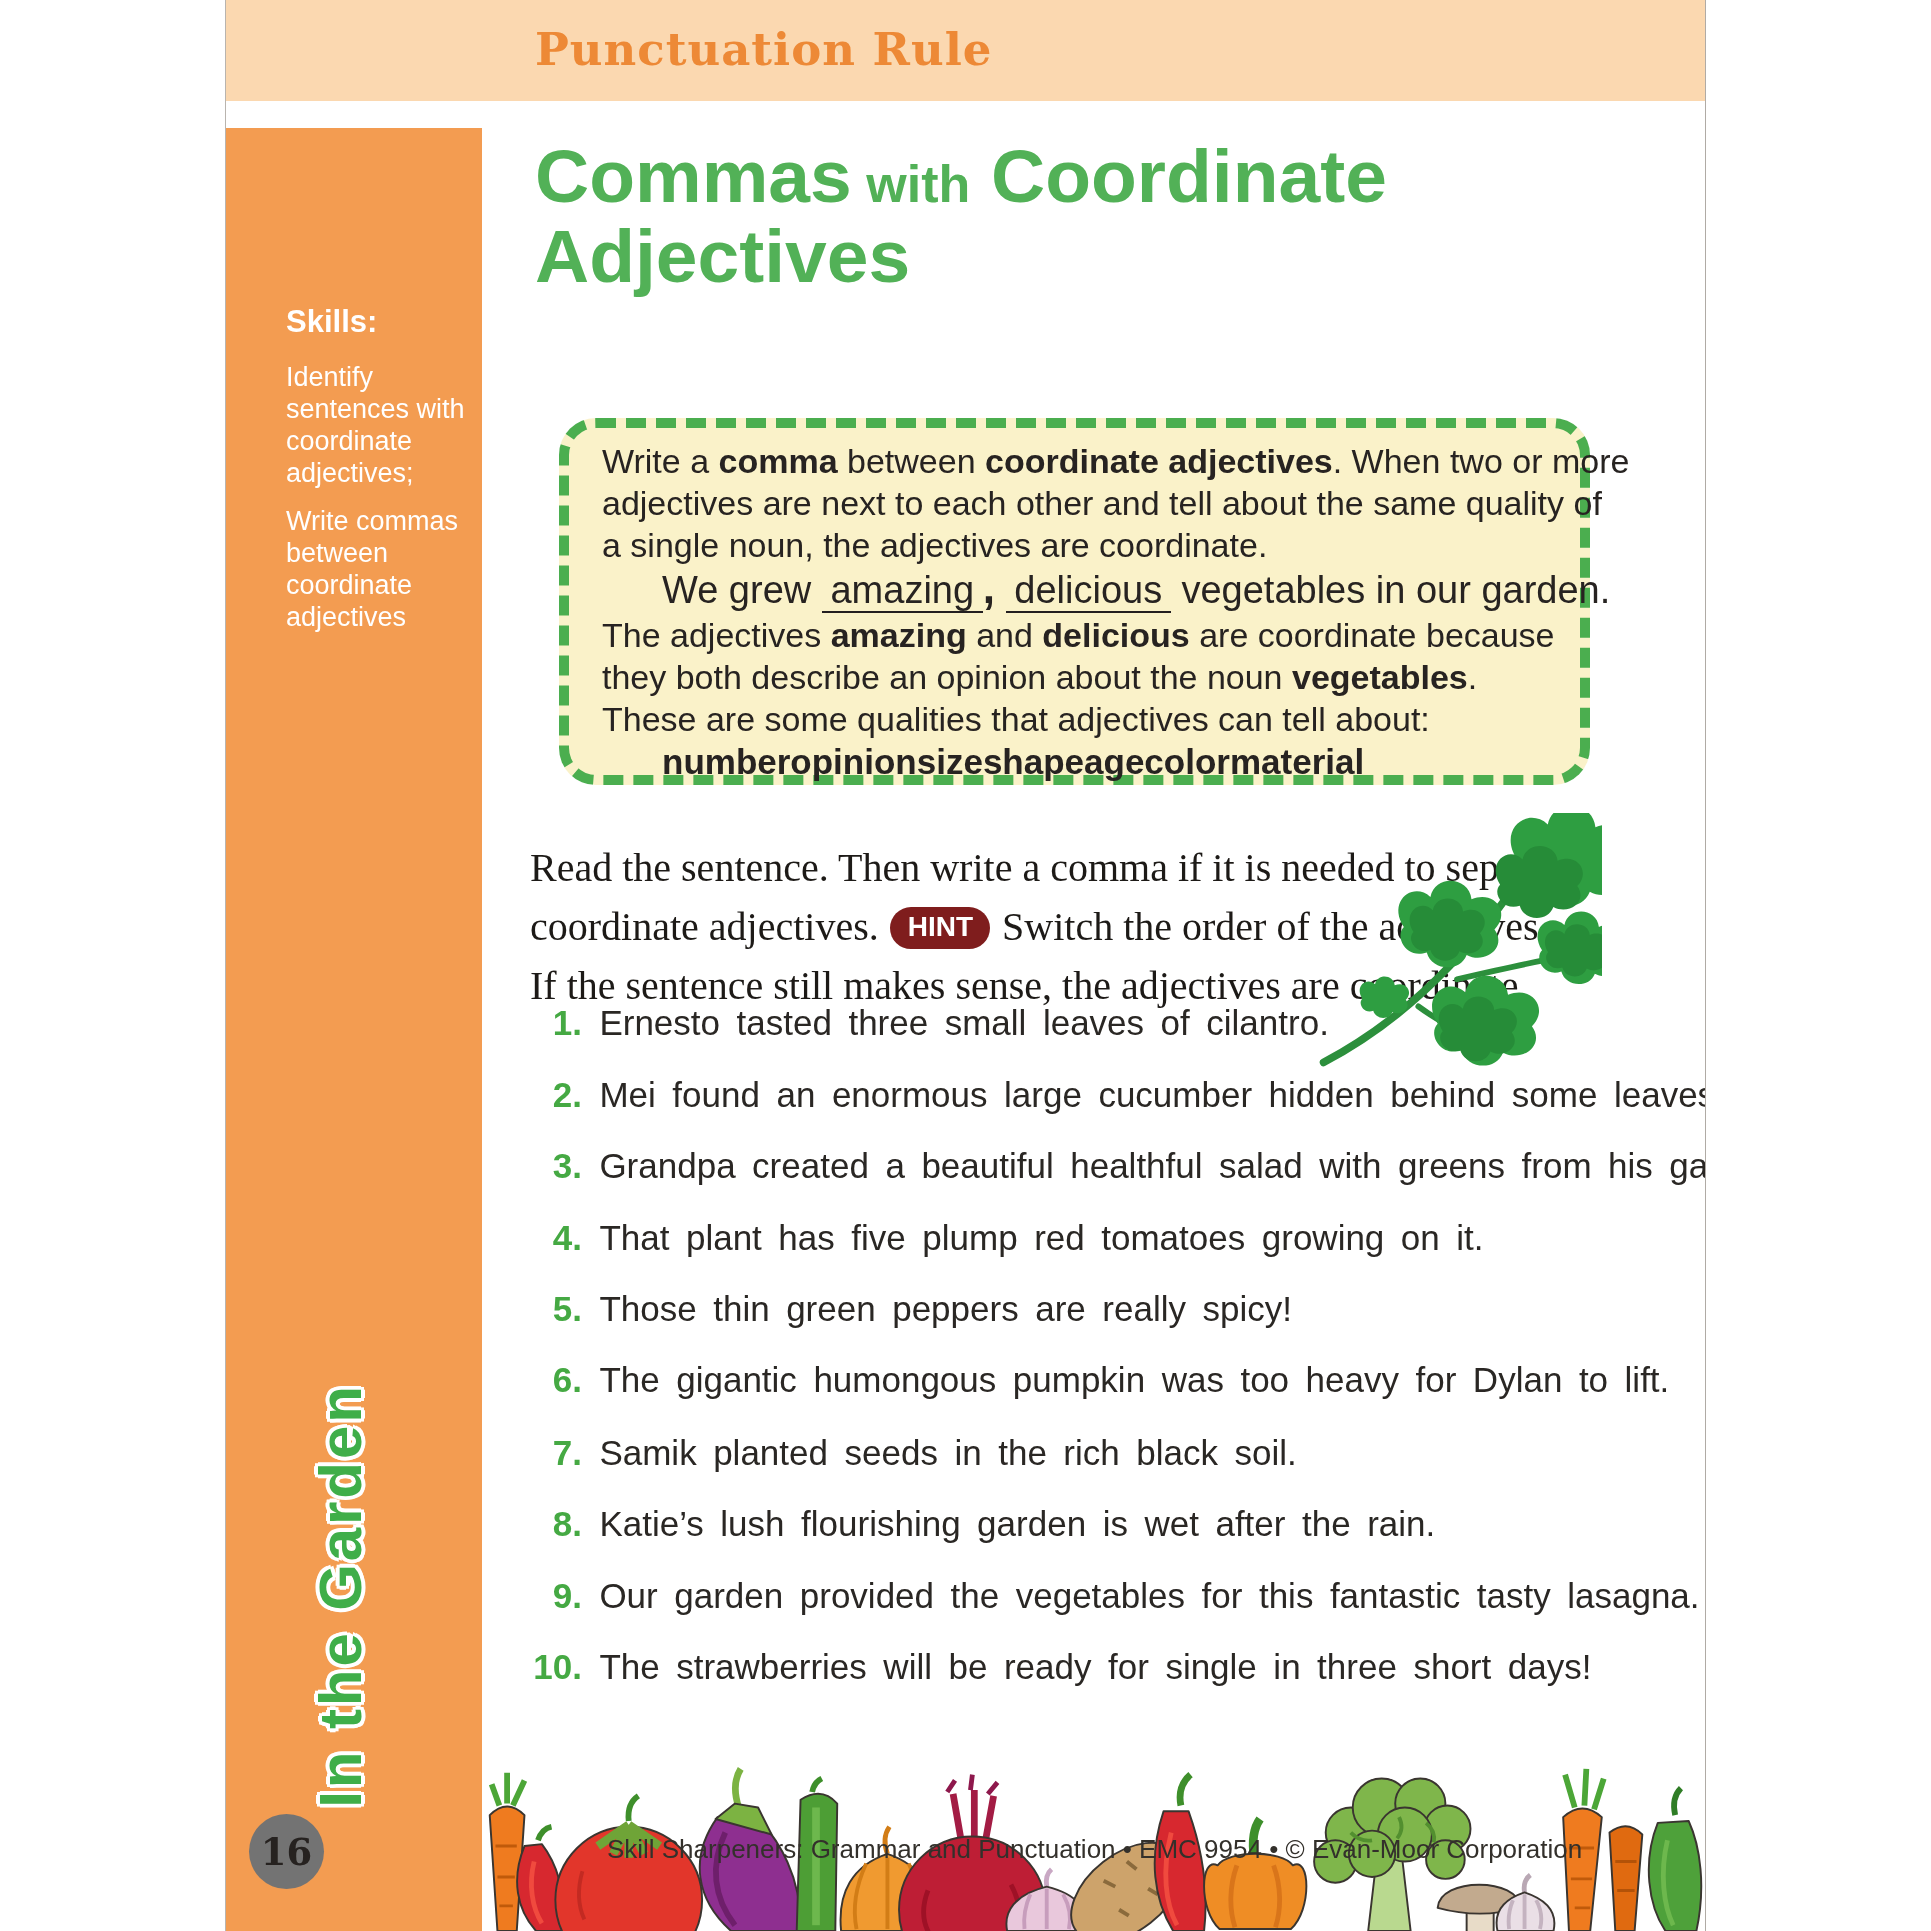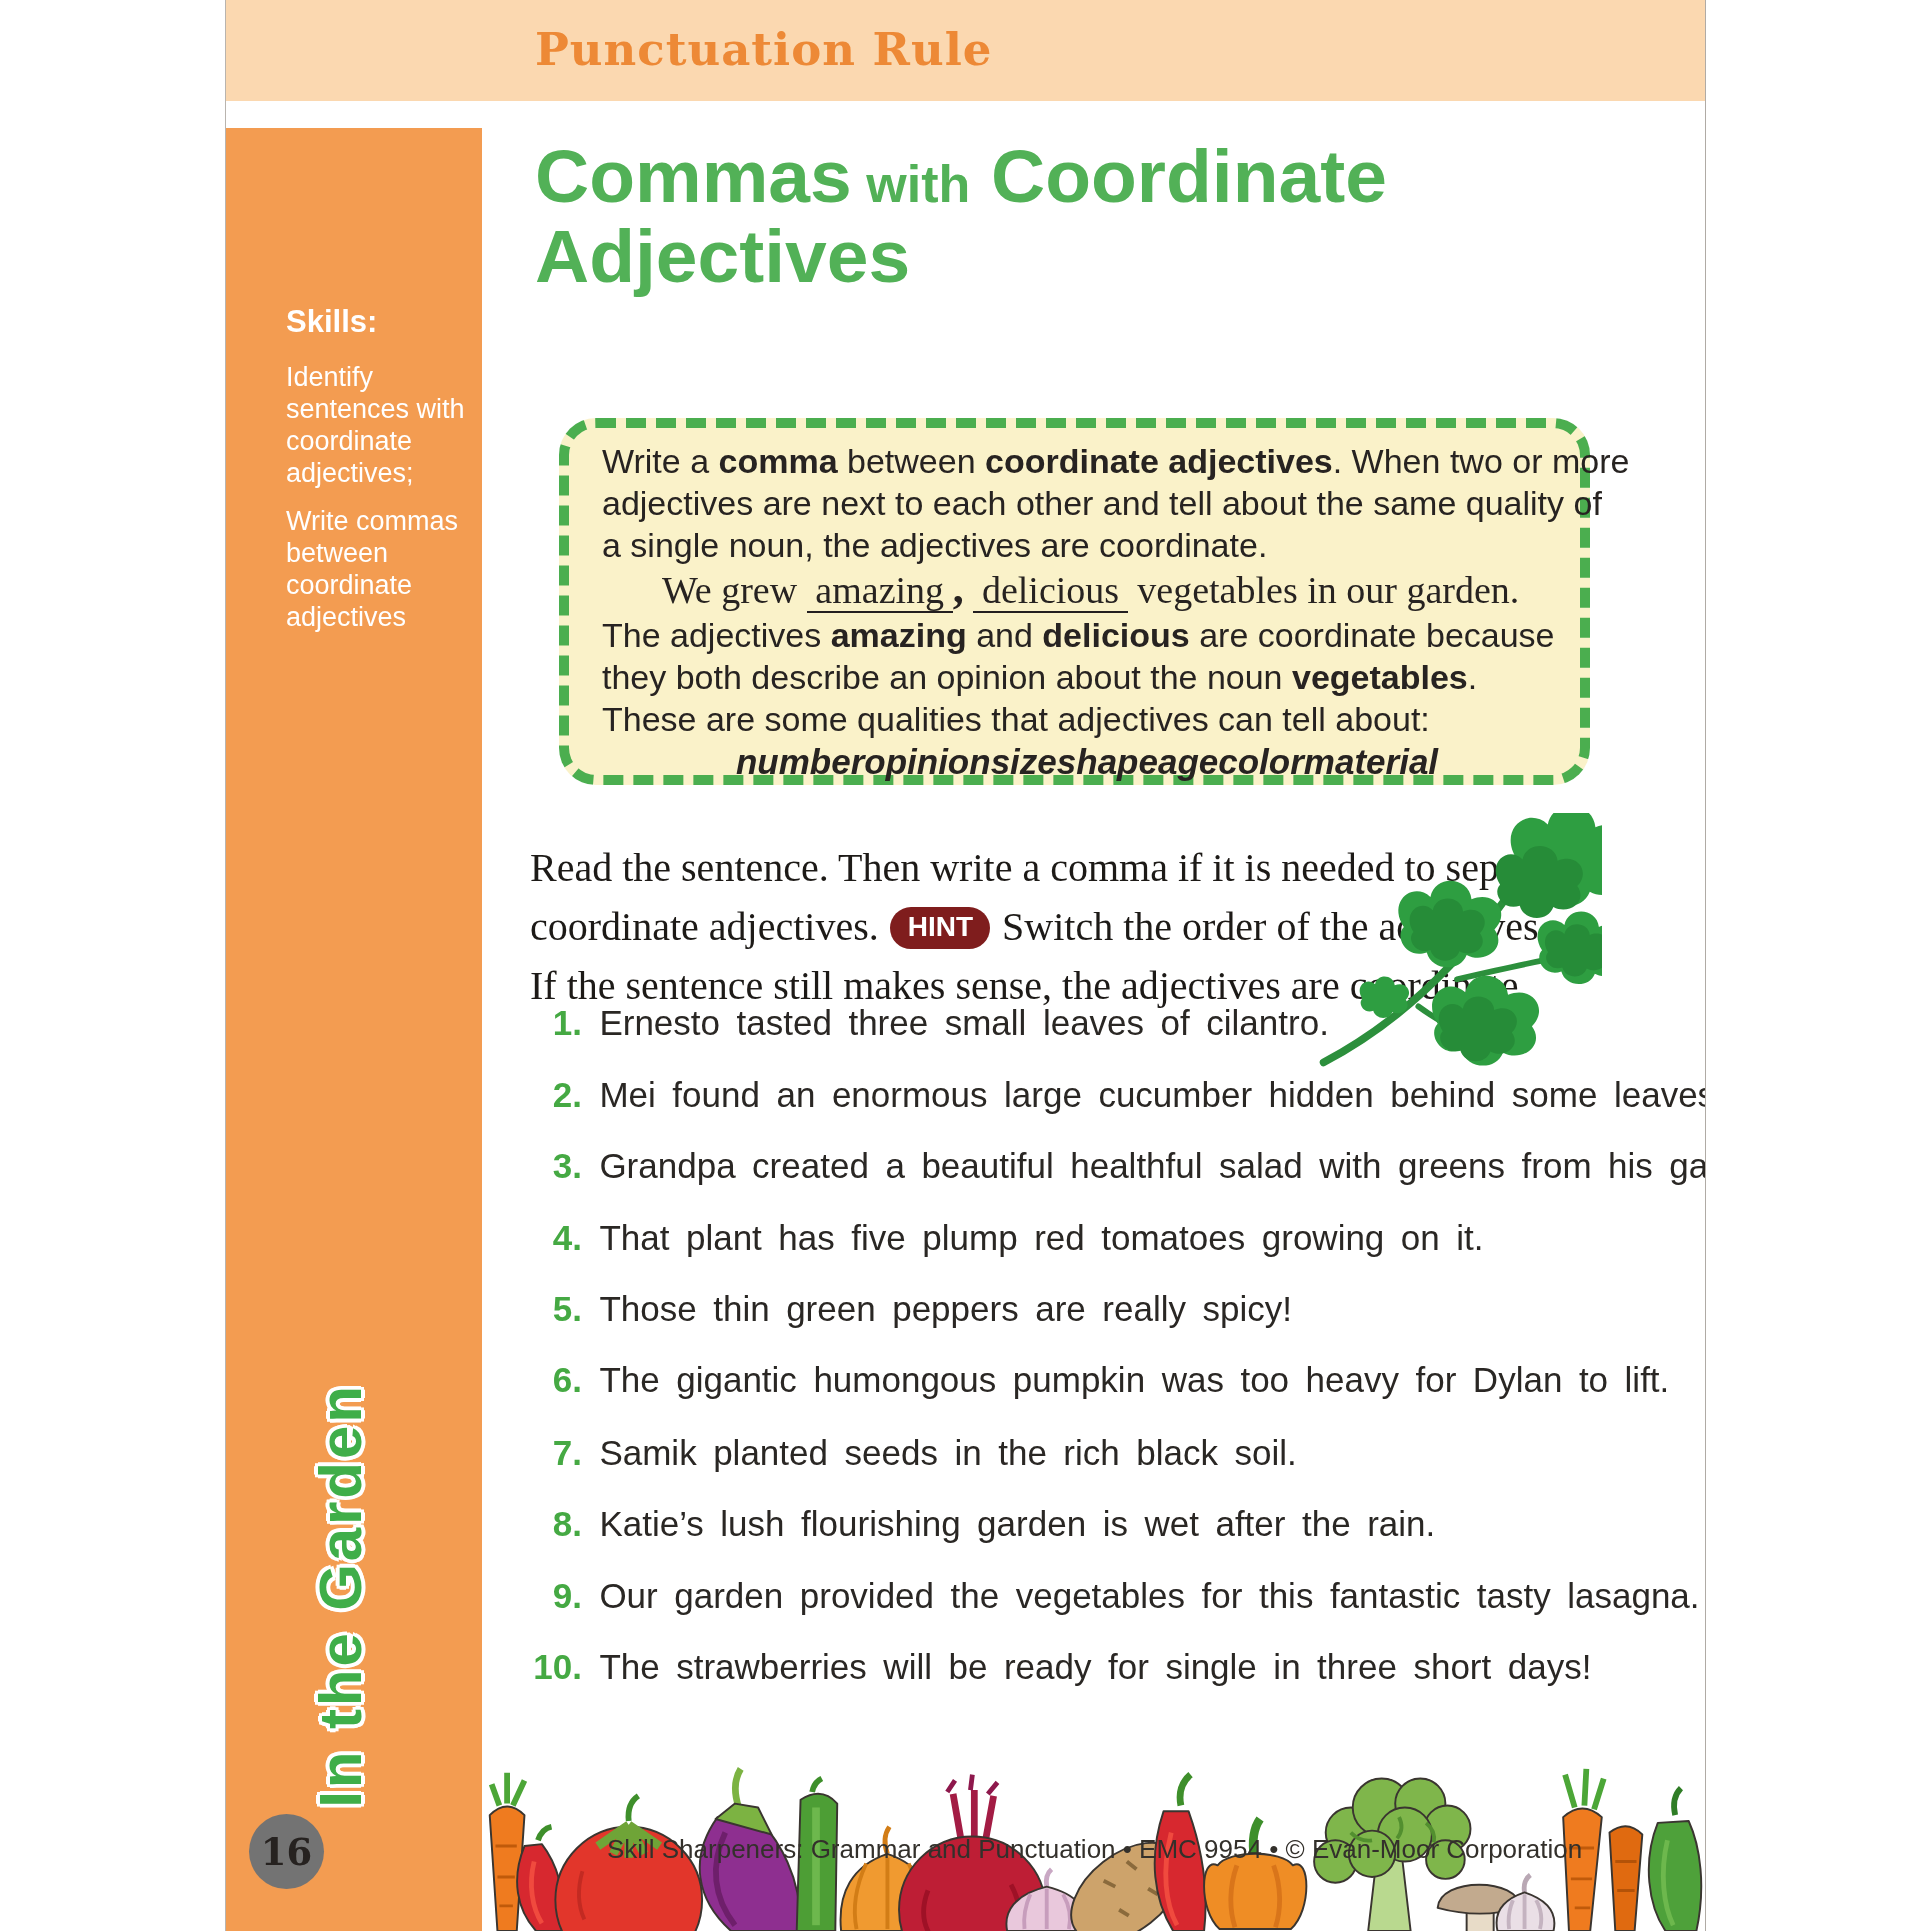--- a/index.html
+++ b/index.html
@@ -31,26 +31,26 @@
   
   .main-title{position:absolute;left:309px;top:137px;color:#52B157;font-weight:bold;line-height:1.06;}
   .t-big{font-size:75px;}
   .t-small{font-size:52px;}
 
   
   .rule-box{position:absolute;left:333px;top:418px;width:1031px;height:367px;box-sizing:border-box;
         background:#FAF2C9;border:10.6px dashed #4BAE4F;border-radius:37px;
         padding:11.6px 29px 9.7px 33px;color:#272321;}
   .rb-line{font-size:34px;line-height:42px;white-space:nowrap;}
-  .rb-example{font-family:Liberation Serif, serif;font-size:38px;line-height:48px;
+  .rb-example{font-family:Liberation Sans, sans-serif;font-size:38px;line-height:48px;
         padding-left:60px;white-space:nowrap;}
   .rb-u{border-bottom:2.9px solid #231f20;padding:0 8.7px;}
   .rb-comma{font-weight:bold;font-size:44px;line-height:0;}
-  .rb-qualities{display:flex;justify-content:center;font-weight:bold;font-size:35px;
-        padding:1.9px 39px 0 60px;line-height:42px;font-style:italic;}
+  .rb-qualities{display:flex;justify-content:flex-start;font-weight:bold;font-size:35px;
+        padding:1.9px 39px 0 60px;line-height:42px;}
 
   
   .instructions{position:absolute;left:304px;top:838px;color:#1d1a17;
         font-family:"Liberation Serif",serif;font-size:40px;line-height:59px;}
   .instr-line{white-space:nowrap;}
   .hint-badge{display:inline-block;background:#7f1d1d;color:#ffffff;font-family:Liberation Sans, sans-serif;
         font-weight:bold;font-size:28px;line-height:28px;padding:5.8px 17.4px 7.7px;border-radius:23px;
         margin:0 11.6px;transform:translateY(-3.9px);}
 
   

